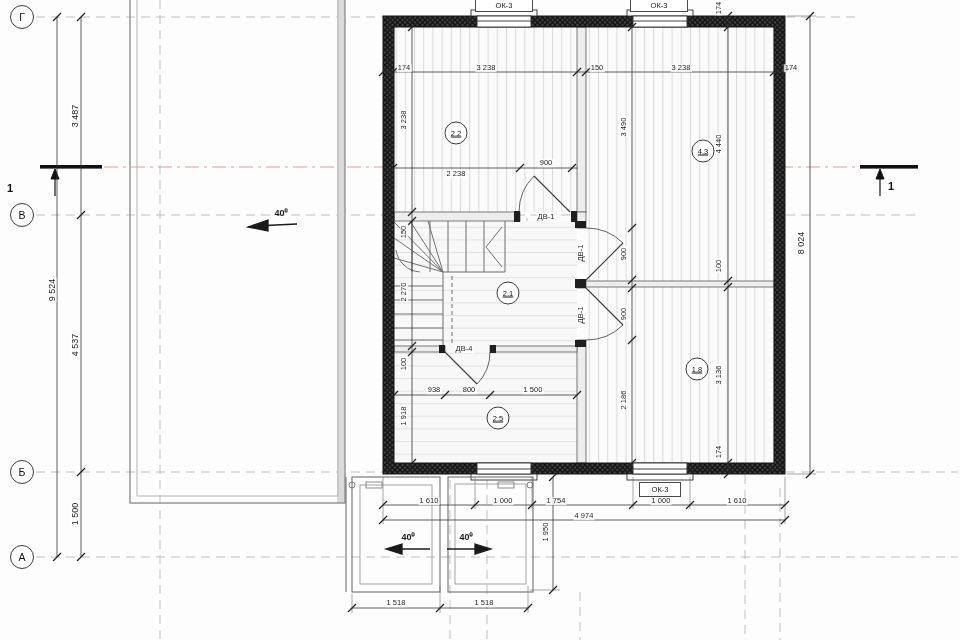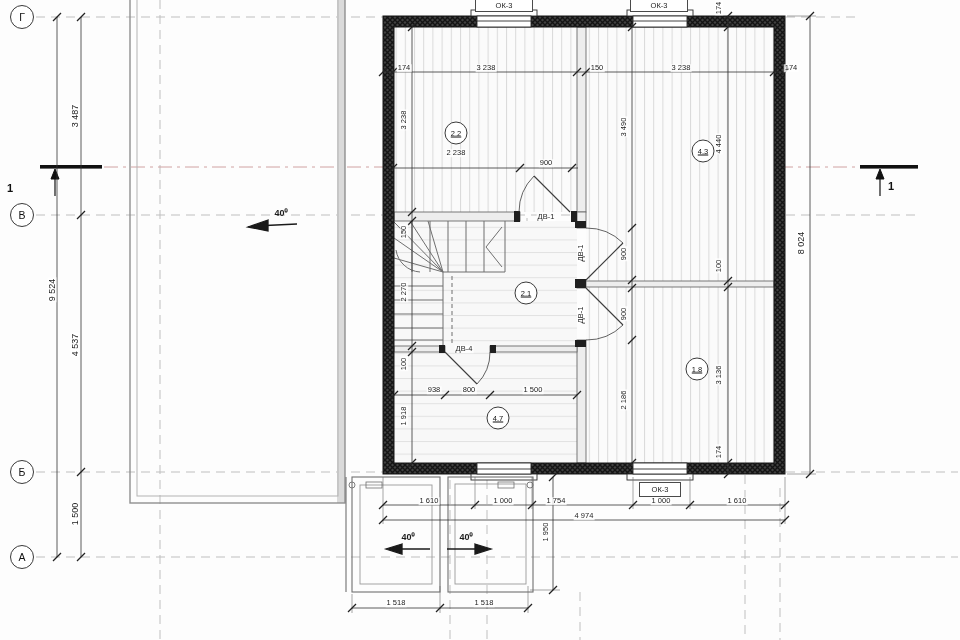--- a/index.html
+++ b/index.html
@@ -278,23 +278,23 @@
 
 <div class="secnum" style="left:10px;top:188px">1</div>
 <div class="secnum" style="left:891px;top:186px">1</div>
 
 <div class="okbox" style="left:504px;top:-2px;width:56px;height:12px">ОК-3</div>
 <div class="okbox" style="left:659px;top:-2px;width:56px;height:12px">ОК-3</div>
 <div class="okbox" style="left:660px;top:482px;width:40px;height:13px">ОК-3</div>
 
 <div class="circle room" style="left:456px;top:133px">2.2</div>
 <div class="circle room" style="left:703px;top:151px">4.3</div>
-<div class="circle room" style="left:526px;top:293px">2.1</div>
+<div class="circle room" style="left:508px;top:293px">2.1</div>
 <div class="circle room" style="left:697px;top:369px">1.8</div>
-<div class="circle room" style="left:498px;top:418px">4.7</div>
+<div class="circle room" style="left:498px;top:418px">2.5</div>
 
 <div class="lbl" style="left:546px;top:217px">ДВ-1</div>
 <div class="lbl rot" style="left:581px;top:253px">ДВ-1</div>
 <div class="lbl rot" style="left:581px;top:315px">ДВ-1</div>
 <div class="lbl" style="left:464px;top:349px">ДВ-4</div>
 
 <div class="lbl slope" style="left:281px;top:213px">40⁰</div>
 <div class="lbl slope" style="left:408px;top:537px">40⁰</div>
 <div class="lbl slope" style="left:466px;top:537px">40⁰</div>
 
@@ -302,21 +302,21 @@
 <div class="lbl rot big" style="left:75px;top:116px">3 487</div>
 <div class="lbl rot big" style="left:75px;top:345px">4 537</div>
 <div class="lbl rot big" style="left:75px;top:514px">1 500</div>
 
 <div class="lbl" style="left:404px;top:68px">174</div>
 <div class="lbl" style="left:486px;top:68px">3 238</div>
 <div class="lbl" style="left:597px;top:68px">150</div>
 <div class="lbl" style="left:681px;top:68px">3 238</div>
 <div class="lbl" style="left:791px;top:68px">174</div>
 
-<div class="lbl" style="left:456px;top:153px">2 238</div>
+<div class="lbl" style="left:456px;top:174px">2 238</div>
 <div class="lbl" style="left:546px;top:163px">900</div>
 
 <div class="lbl rot" style="left:404px;top:120px">3 238</div>
 <div class="lbl rot" style="left:404px;top:232px">150</div>
 <div class="lbl rot" style="left:404px;top:292px">2 270</div>
 <div class="lbl rot" style="left:404px;top:364px">100</div>
 <div class="lbl rot" style="left:404px;top:416px">1 918</div>
 
 <div class="lbl rot" style="left:624px;top:127px">3 490</div>
 <div class="lbl rot" style="left:624px;top:254px">900</div>

